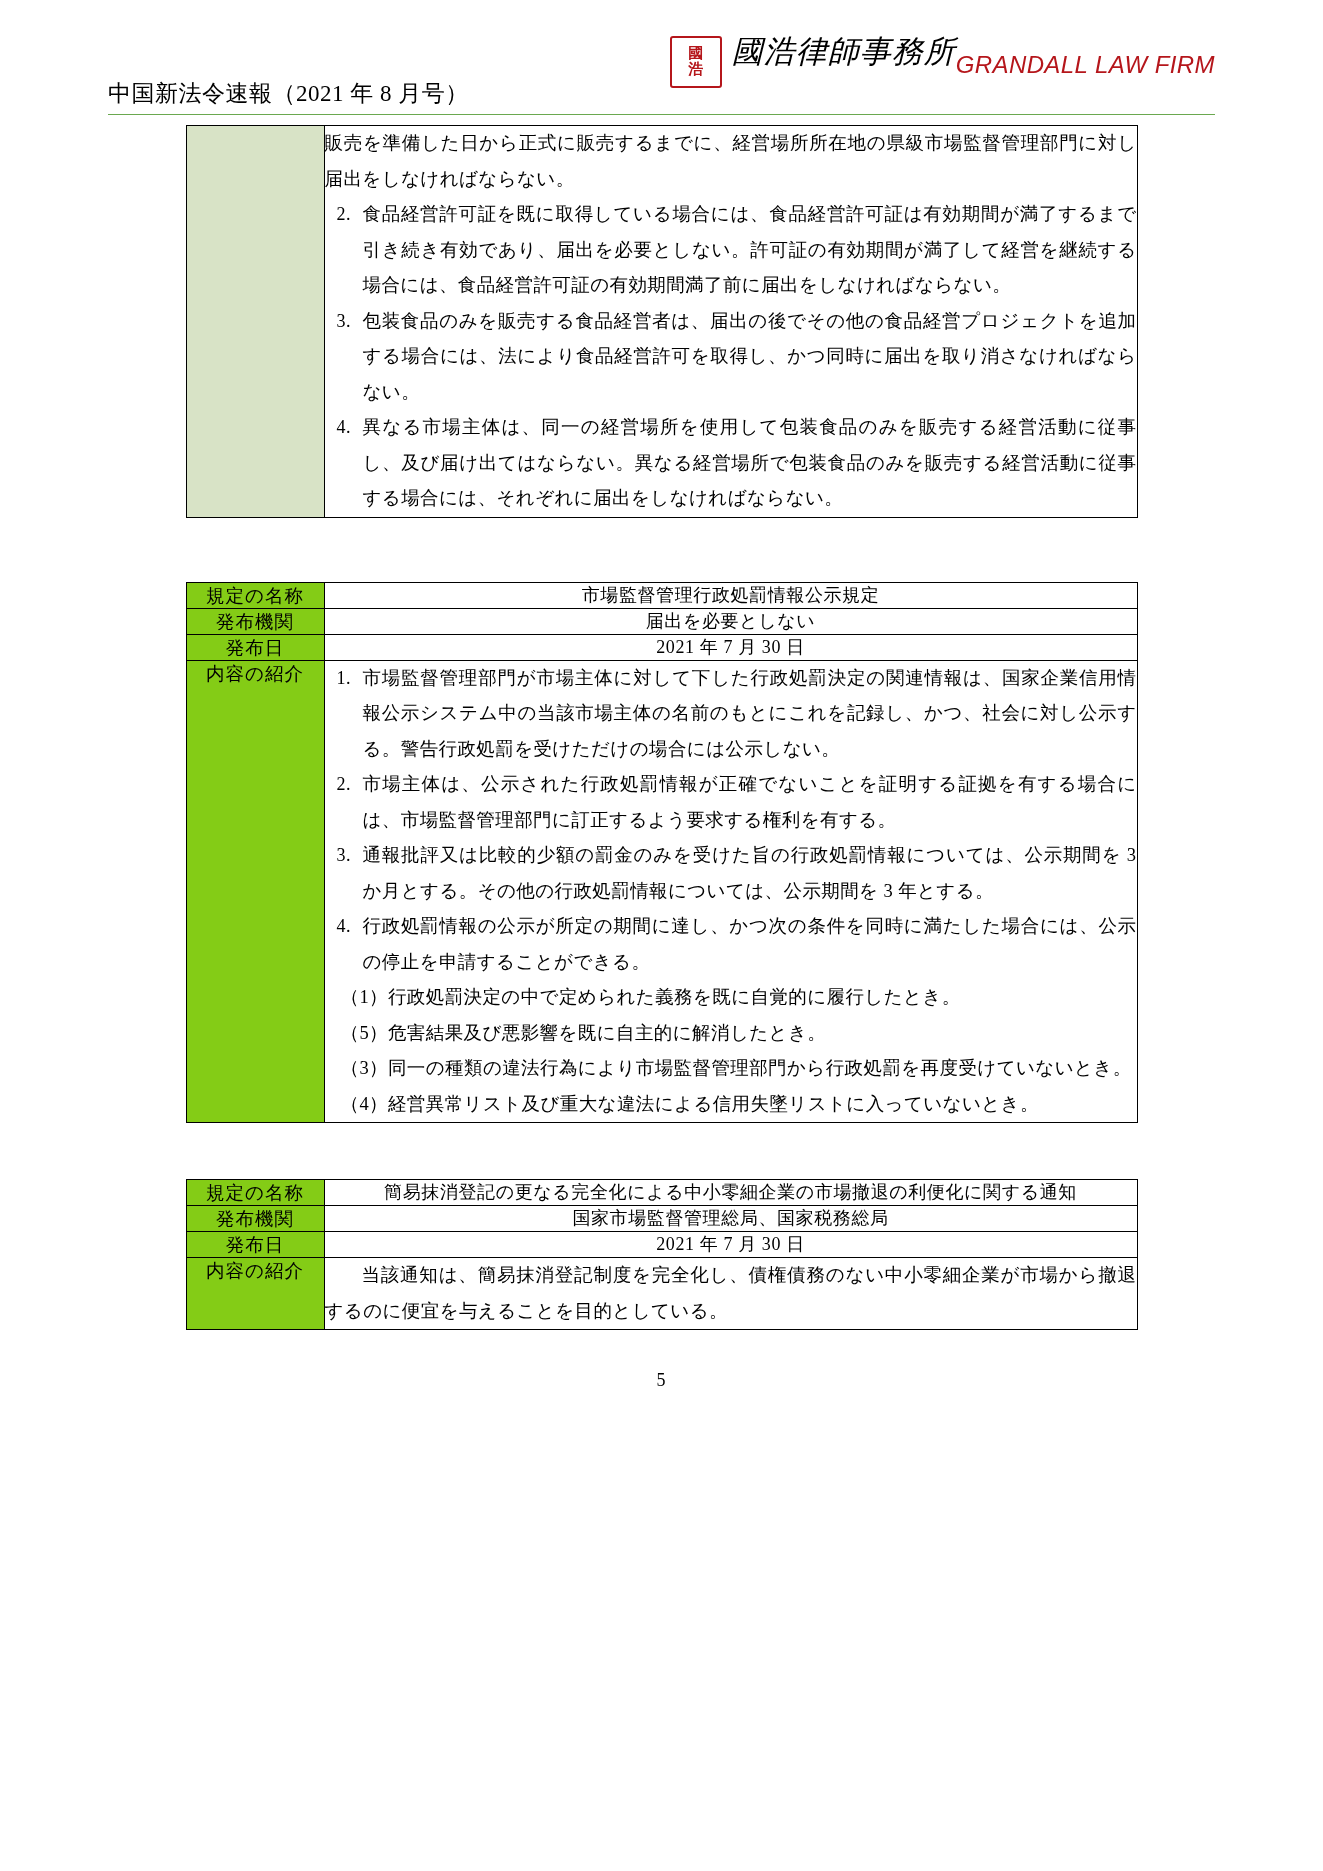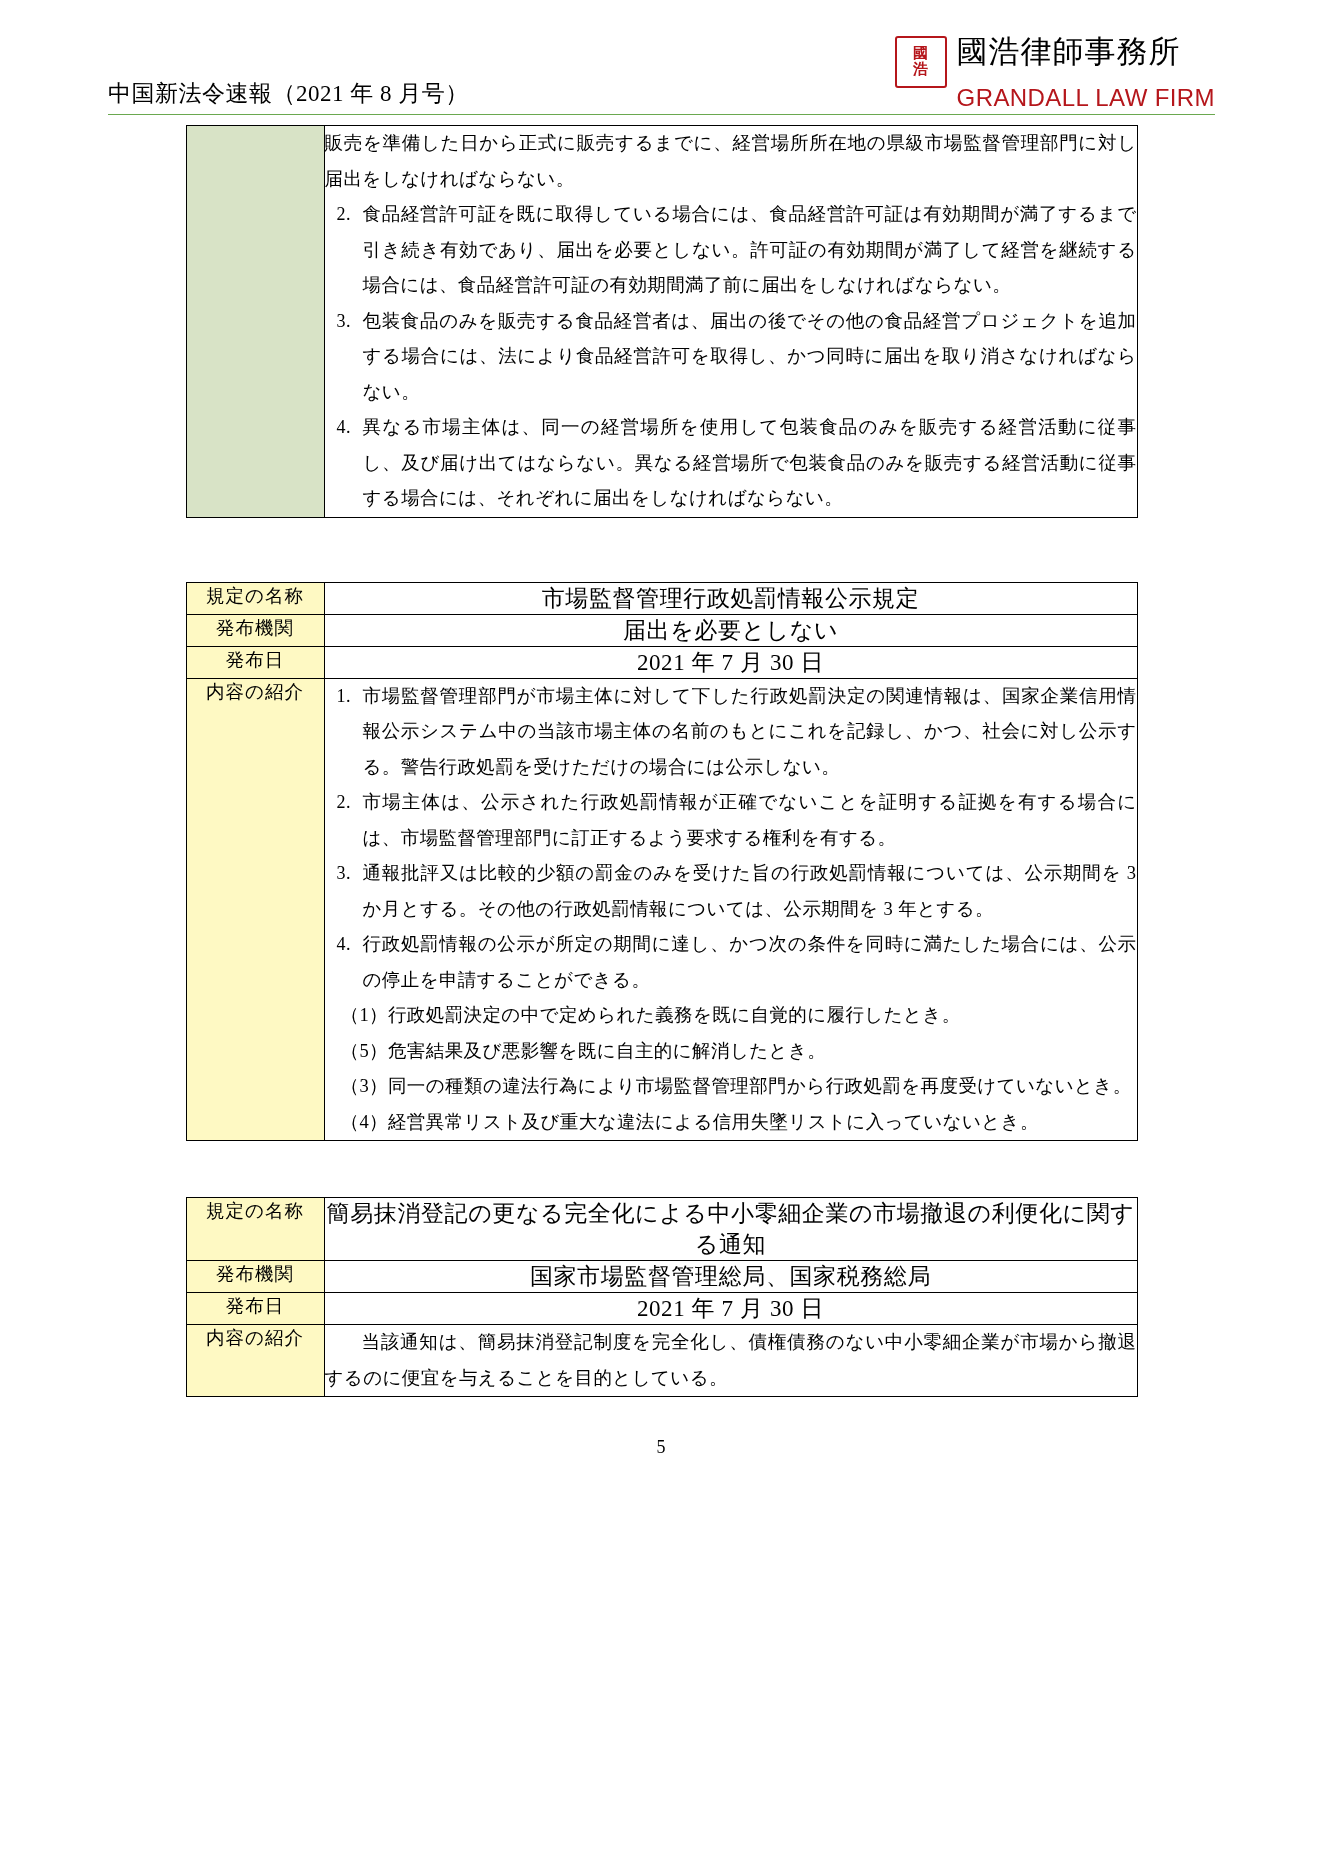--- a/index.html
+++ b/index.html
@@ -58,22 +58,22 @@
     flex-direction: column;
     align-items: center;
     justify-content: center;
     box-sizing: border-box;
     font-weight: bold;
     letter-spacing: 0px;
   }
   .seal span { display: block; }
   .logo-text {
     display: flex;
-    flex-direction: column;
     justify-content: flex-start;
+    font-style: italic;
   }
   .logo-cn {
     font-size: 31px;
     line-height: 1.05;
     letter-spacing: 1px;
     font-family: "Liberation Serif", serif;
     color: #000;
     font-weight: 500;
   }
   .logo-en {
@@ -98,34 +98,34 @@
     margin: 0 auto;
     table-layout: fixed;
   }
   .tbl td {
     border: 1px solid #000;
     vertical-align: top;
     padding: 0;
   }
   .label-cell {
     width: 137px;
-    background: #fef9c3;
+    background: #84cc16;
     text-align: center;
     vertical-align: middle;
     font-size: 18.5px;
     letter-spacing: 1px;
     padding: 7px 4px;
   }
   .green-body {
     background: #d8e3c6;
   }
   .center-cell {
     text-align: center;
     vertical-align: middle;
-    font-size: 23px;
+    font-size: 18px;
     padding: 7px 6px;
     letter-spacing: 0.6px;
   }
   .body-cell {
     padding: 14px 18px 14px 12px;
     font-size: 18.5px;
     line-height: 1.92;
     letter-spacing: 0.4px;
   }
 

